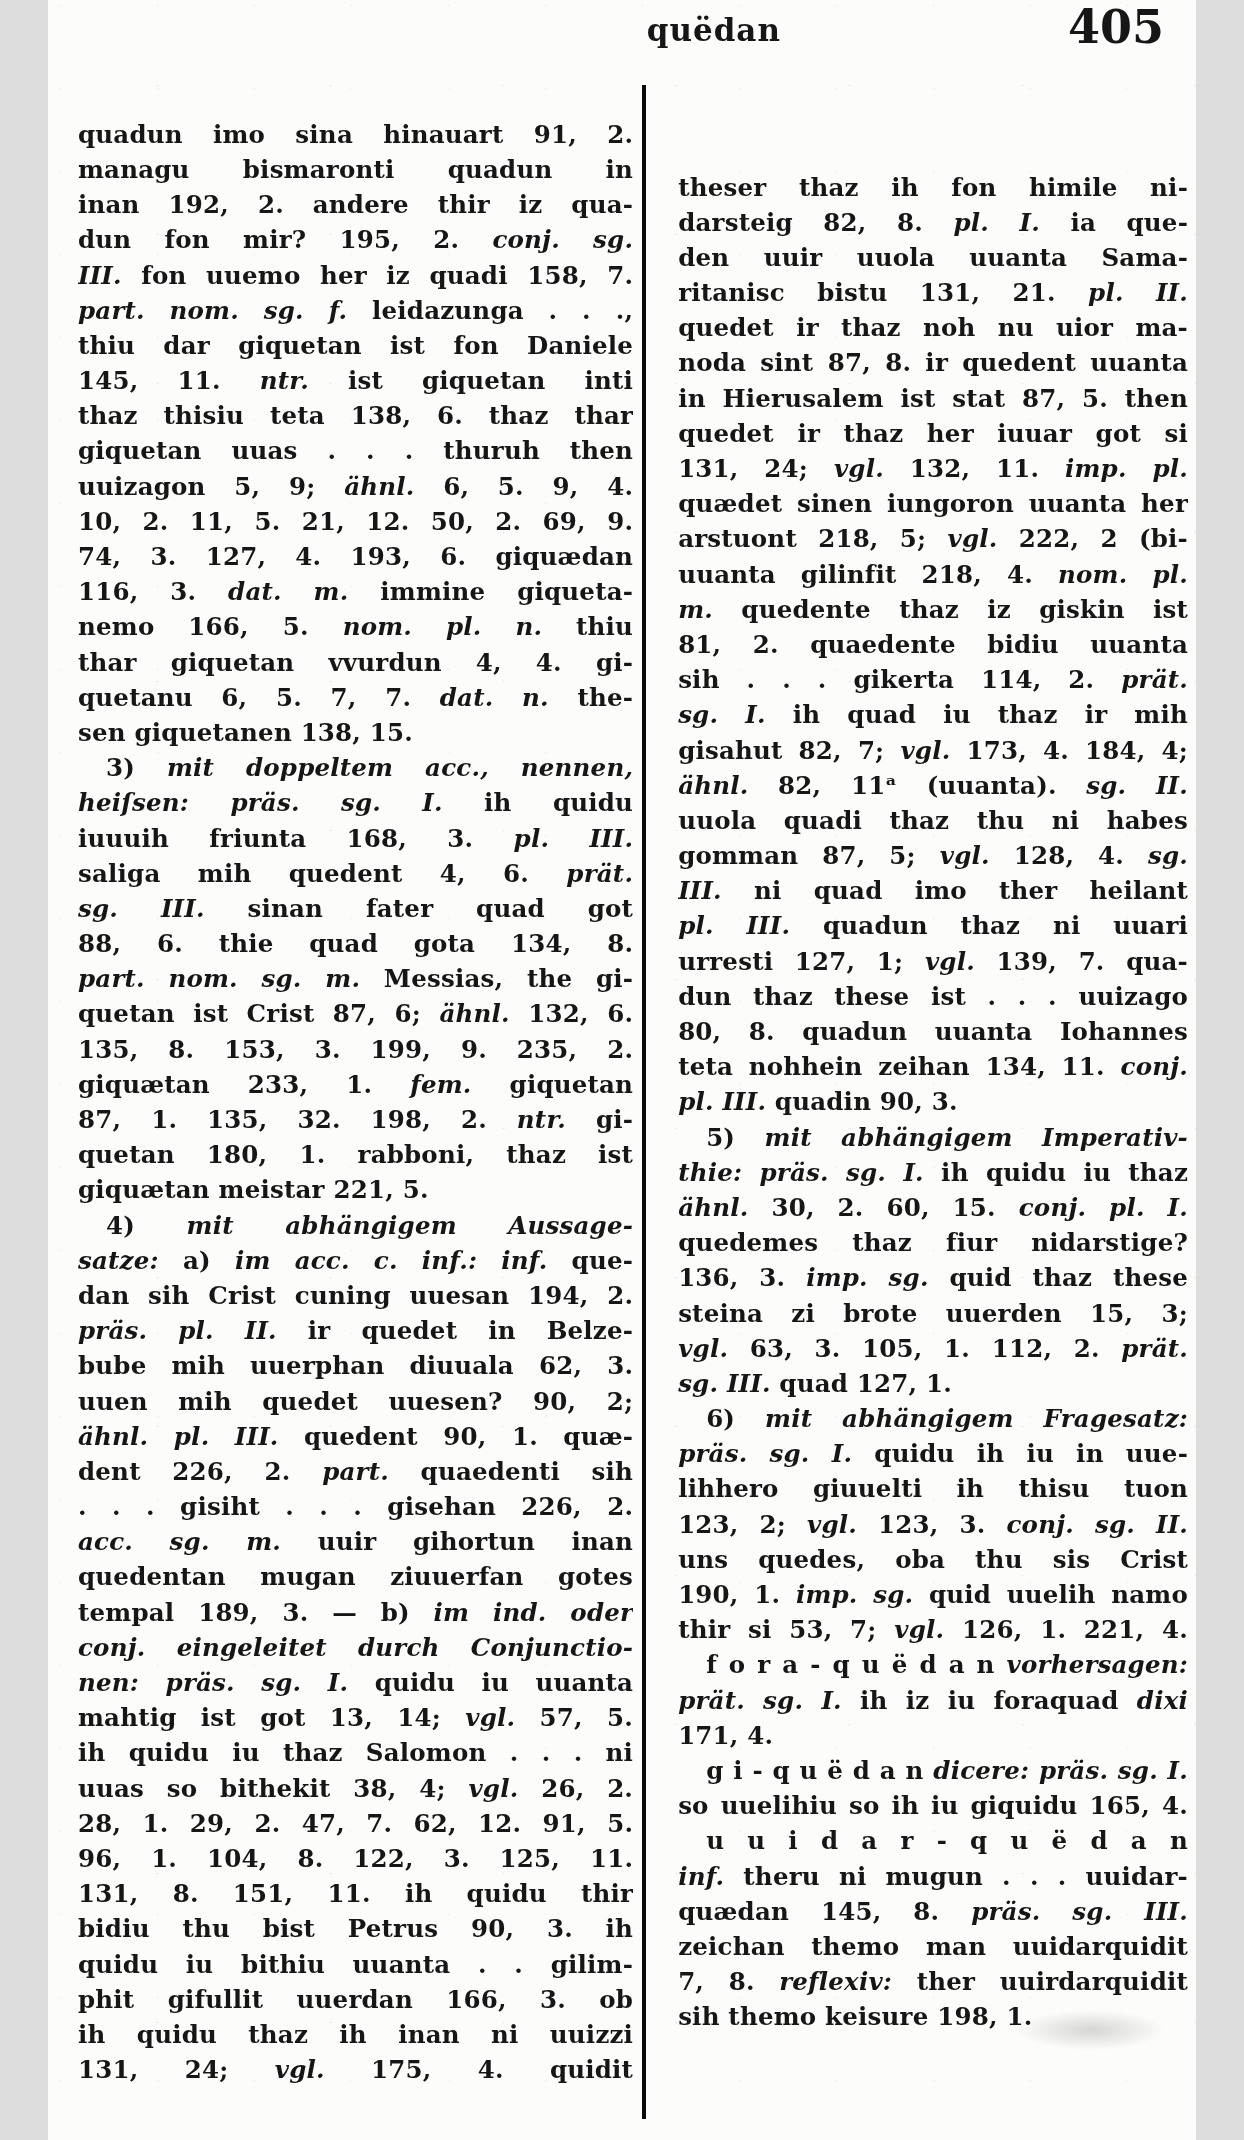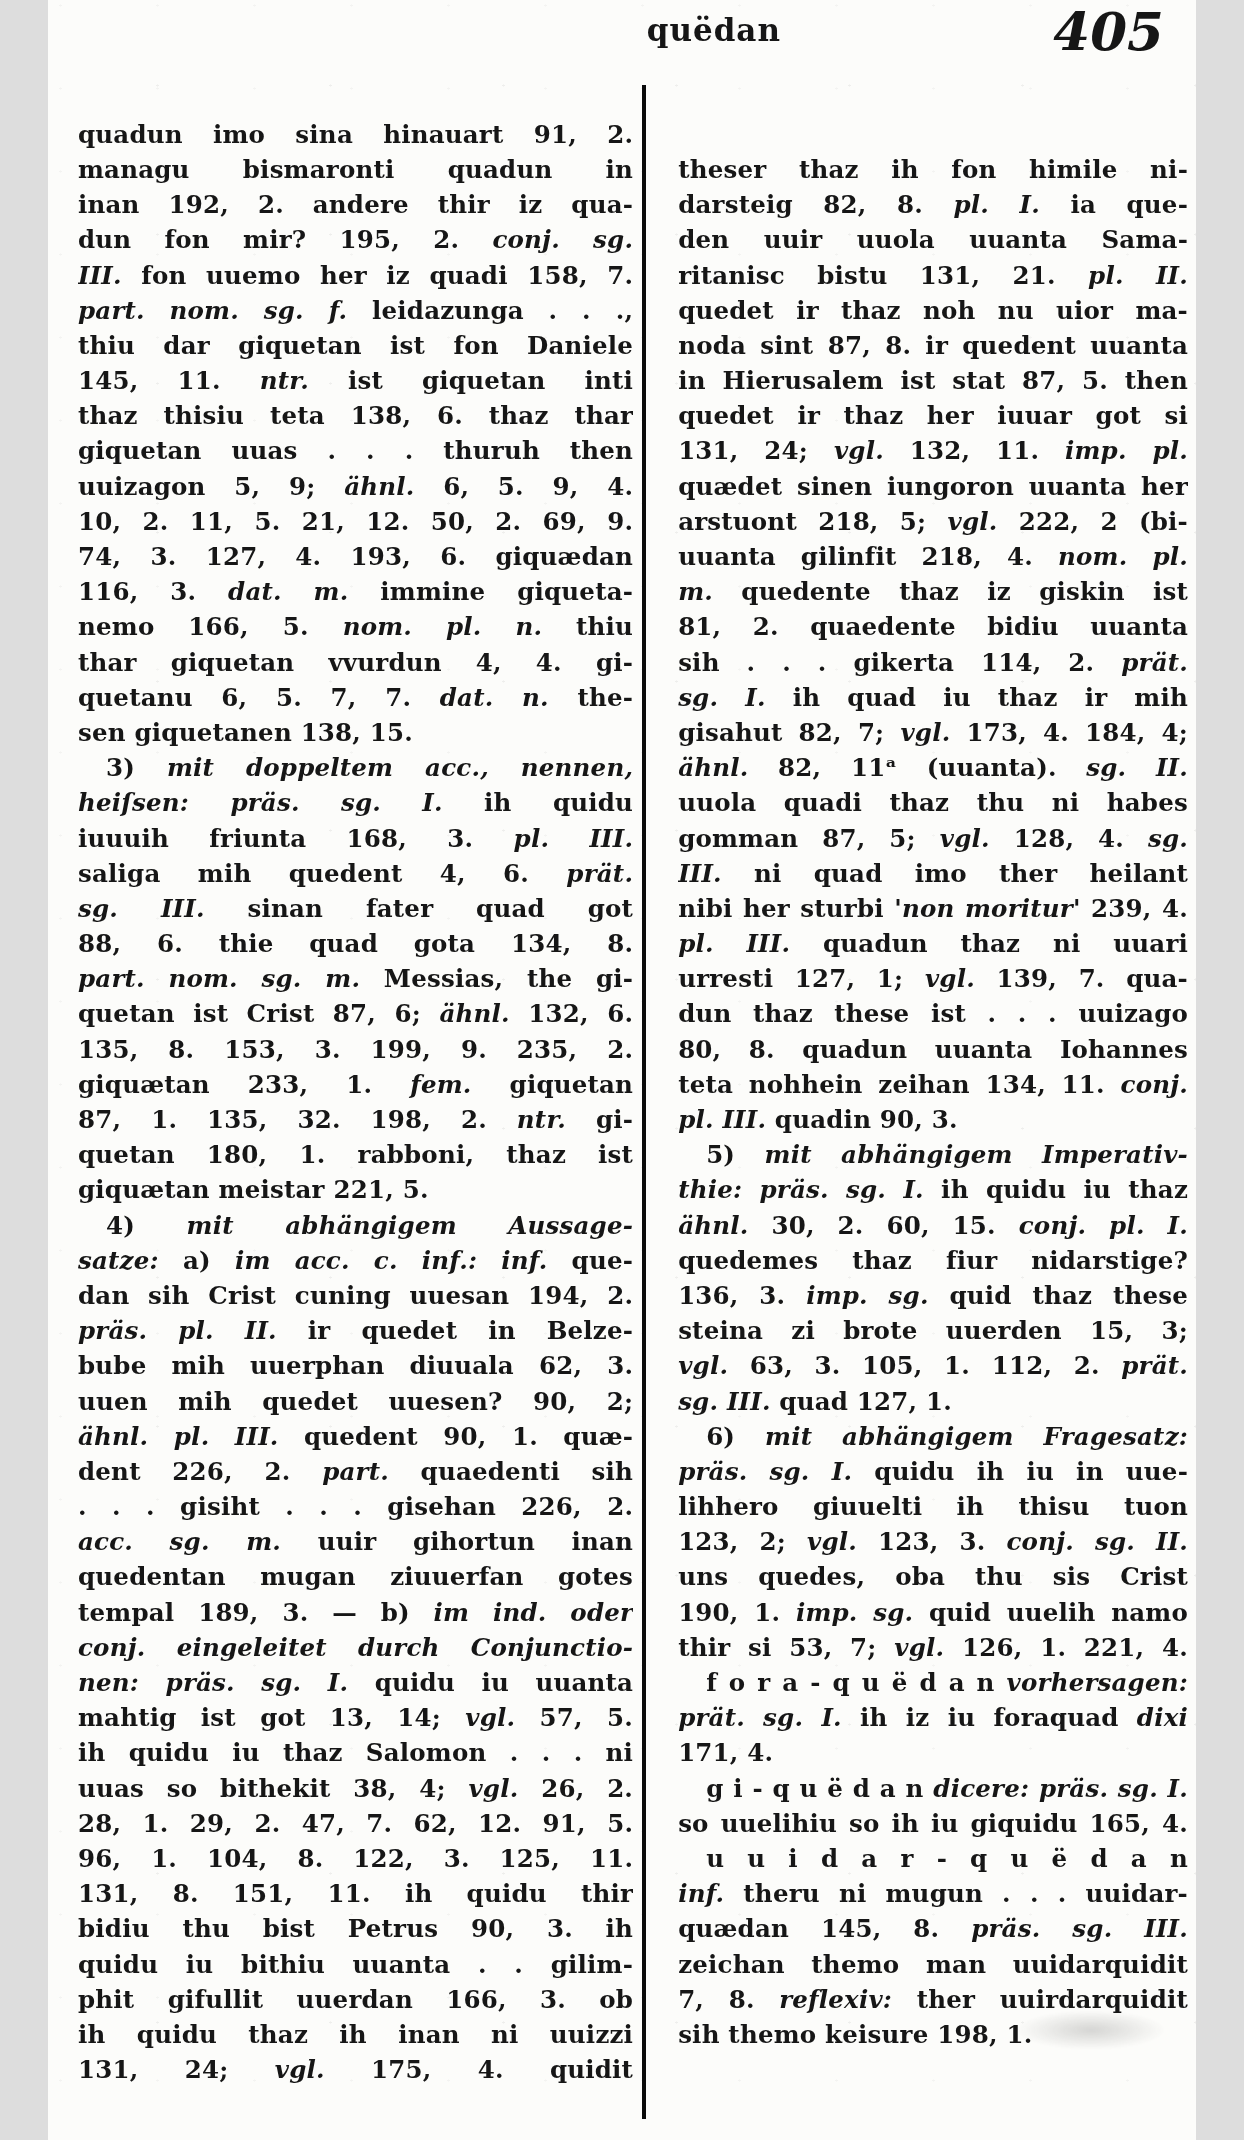--- a/index.html
+++ b/index.html
@@ -25,22 +25,21 @@
     left: 58%;
     transform: translateX(-50%);
     top: 12px;
     font-size: 31px;
     letter-spacing: 1px;
   }
   .page-number {
     position: absolute;
     right: 32px;
     top: 0px;
-    font-size: 53px;
-    font-style: italic;
+    font-size: 46px;
   }
   .columns {
     position: absolute;
     top: 85px;
     left: 30px;
     right: 8px;
     display: flex;
     align-items: center;
   }
   .col { font-size: 24.5px; }
@@ -158,21 +157,20 @@
         <div class="line"><span>uuanta gilinfit 218, 4. </span><em>nom. pl.</em></div>
         <div class="line"><em>m.</em><span> quedente thaz iz giskin ist</span></div>
         <div class="line"><span>81, 2. quaedente bidiu uuanta</span></div>
         <div class="line"><span>sih . . . gikerta 114, 2. </span><em>prät.</em></div>
         <div class="line"><em>sg. I.</em><span> ih quad iu thaz ir mih</span></div>
         <div class="line"><span>gisahut 82, 7; </span><em>vgl.</em><span> 173, 4. 184, 4;</span></div>
         <div class="line"><em>ähnl.</em><span> 82, 11ᵃ (uuanta). </span><em>sg. II.</em></div>
         <div class="line"><span>uuola quadi thaz thu ni habes</span></div>
         <div class="line"><span>gomman 87, 5; </span><em>vgl.</em><span> 128, 4. </span><em>sg.</em></div>
         <div class="line"><em>III.</em><span> ni quad imo ther heilant</span></div>
-        <div class="line"><span>nibi her sturbi </span><em>'non moritur'</em><span> 239, 4.</span></div>
         <div class="line"><em>pl. III.</em><span> quadun thaz ni uuari</span></div>
         <div class="line"><span>urresti 127, 1; </span><em>vgl.</em><span> 139, 7. qua-</span></div>
         <div class="line"><span>dun thaz these ist . . . uuizago</span></div>
         <div class="line"><span>80, 8. quadun uuanta Iohannes</span></div>
         <div class="line"><span>teta nohhein zeihan 134, 11. </span><em>conj.</em></div>
         <div class="line end"><em>pl. III.</em><span> quadin 90, 3.</span></div>
         <div class="line indent"><span>5) </span><em>mit abhängigem Imperativ-</em></div>
         <div class="line"><em>thie: präs. sg. I.</em><span> ih quidu iu thaz</span></div>
         <div class="line"><em>ähnl.</em><span> 30, 2. 60, 15. </span><em>conj. pl. I.</em></div>
         <div class="line"><span>quedemes thaz fiur nidarstige?</span></div>

